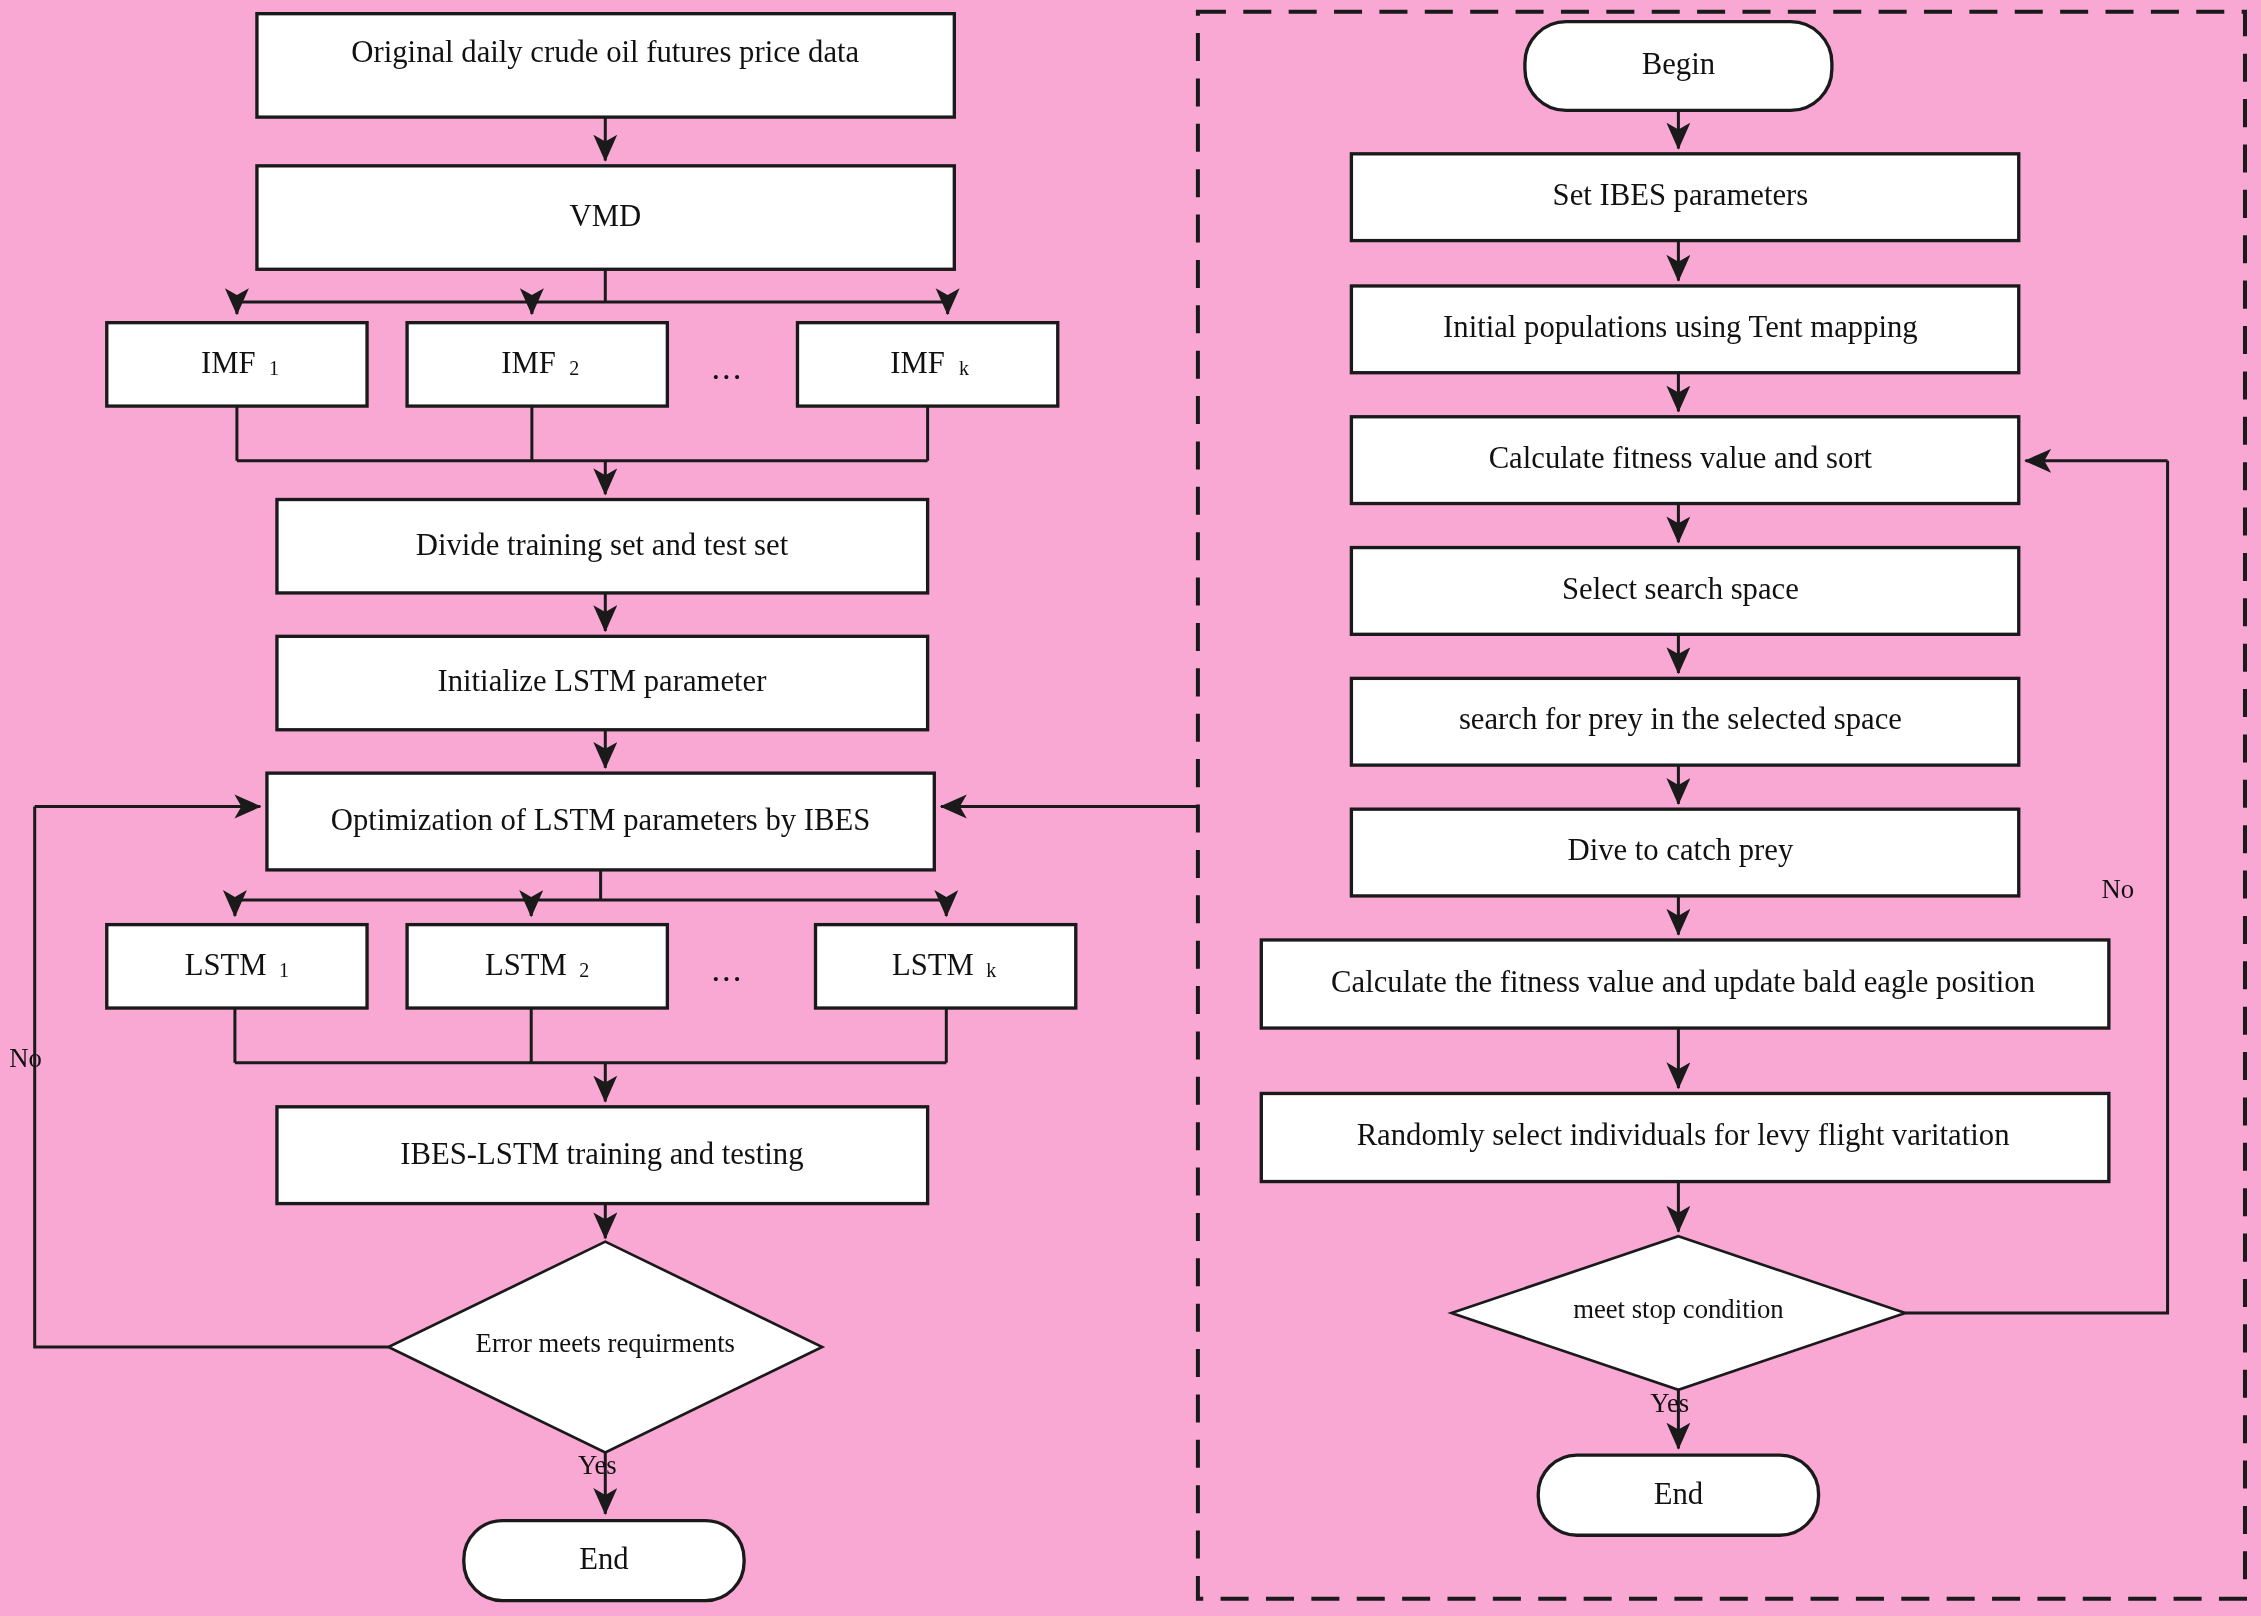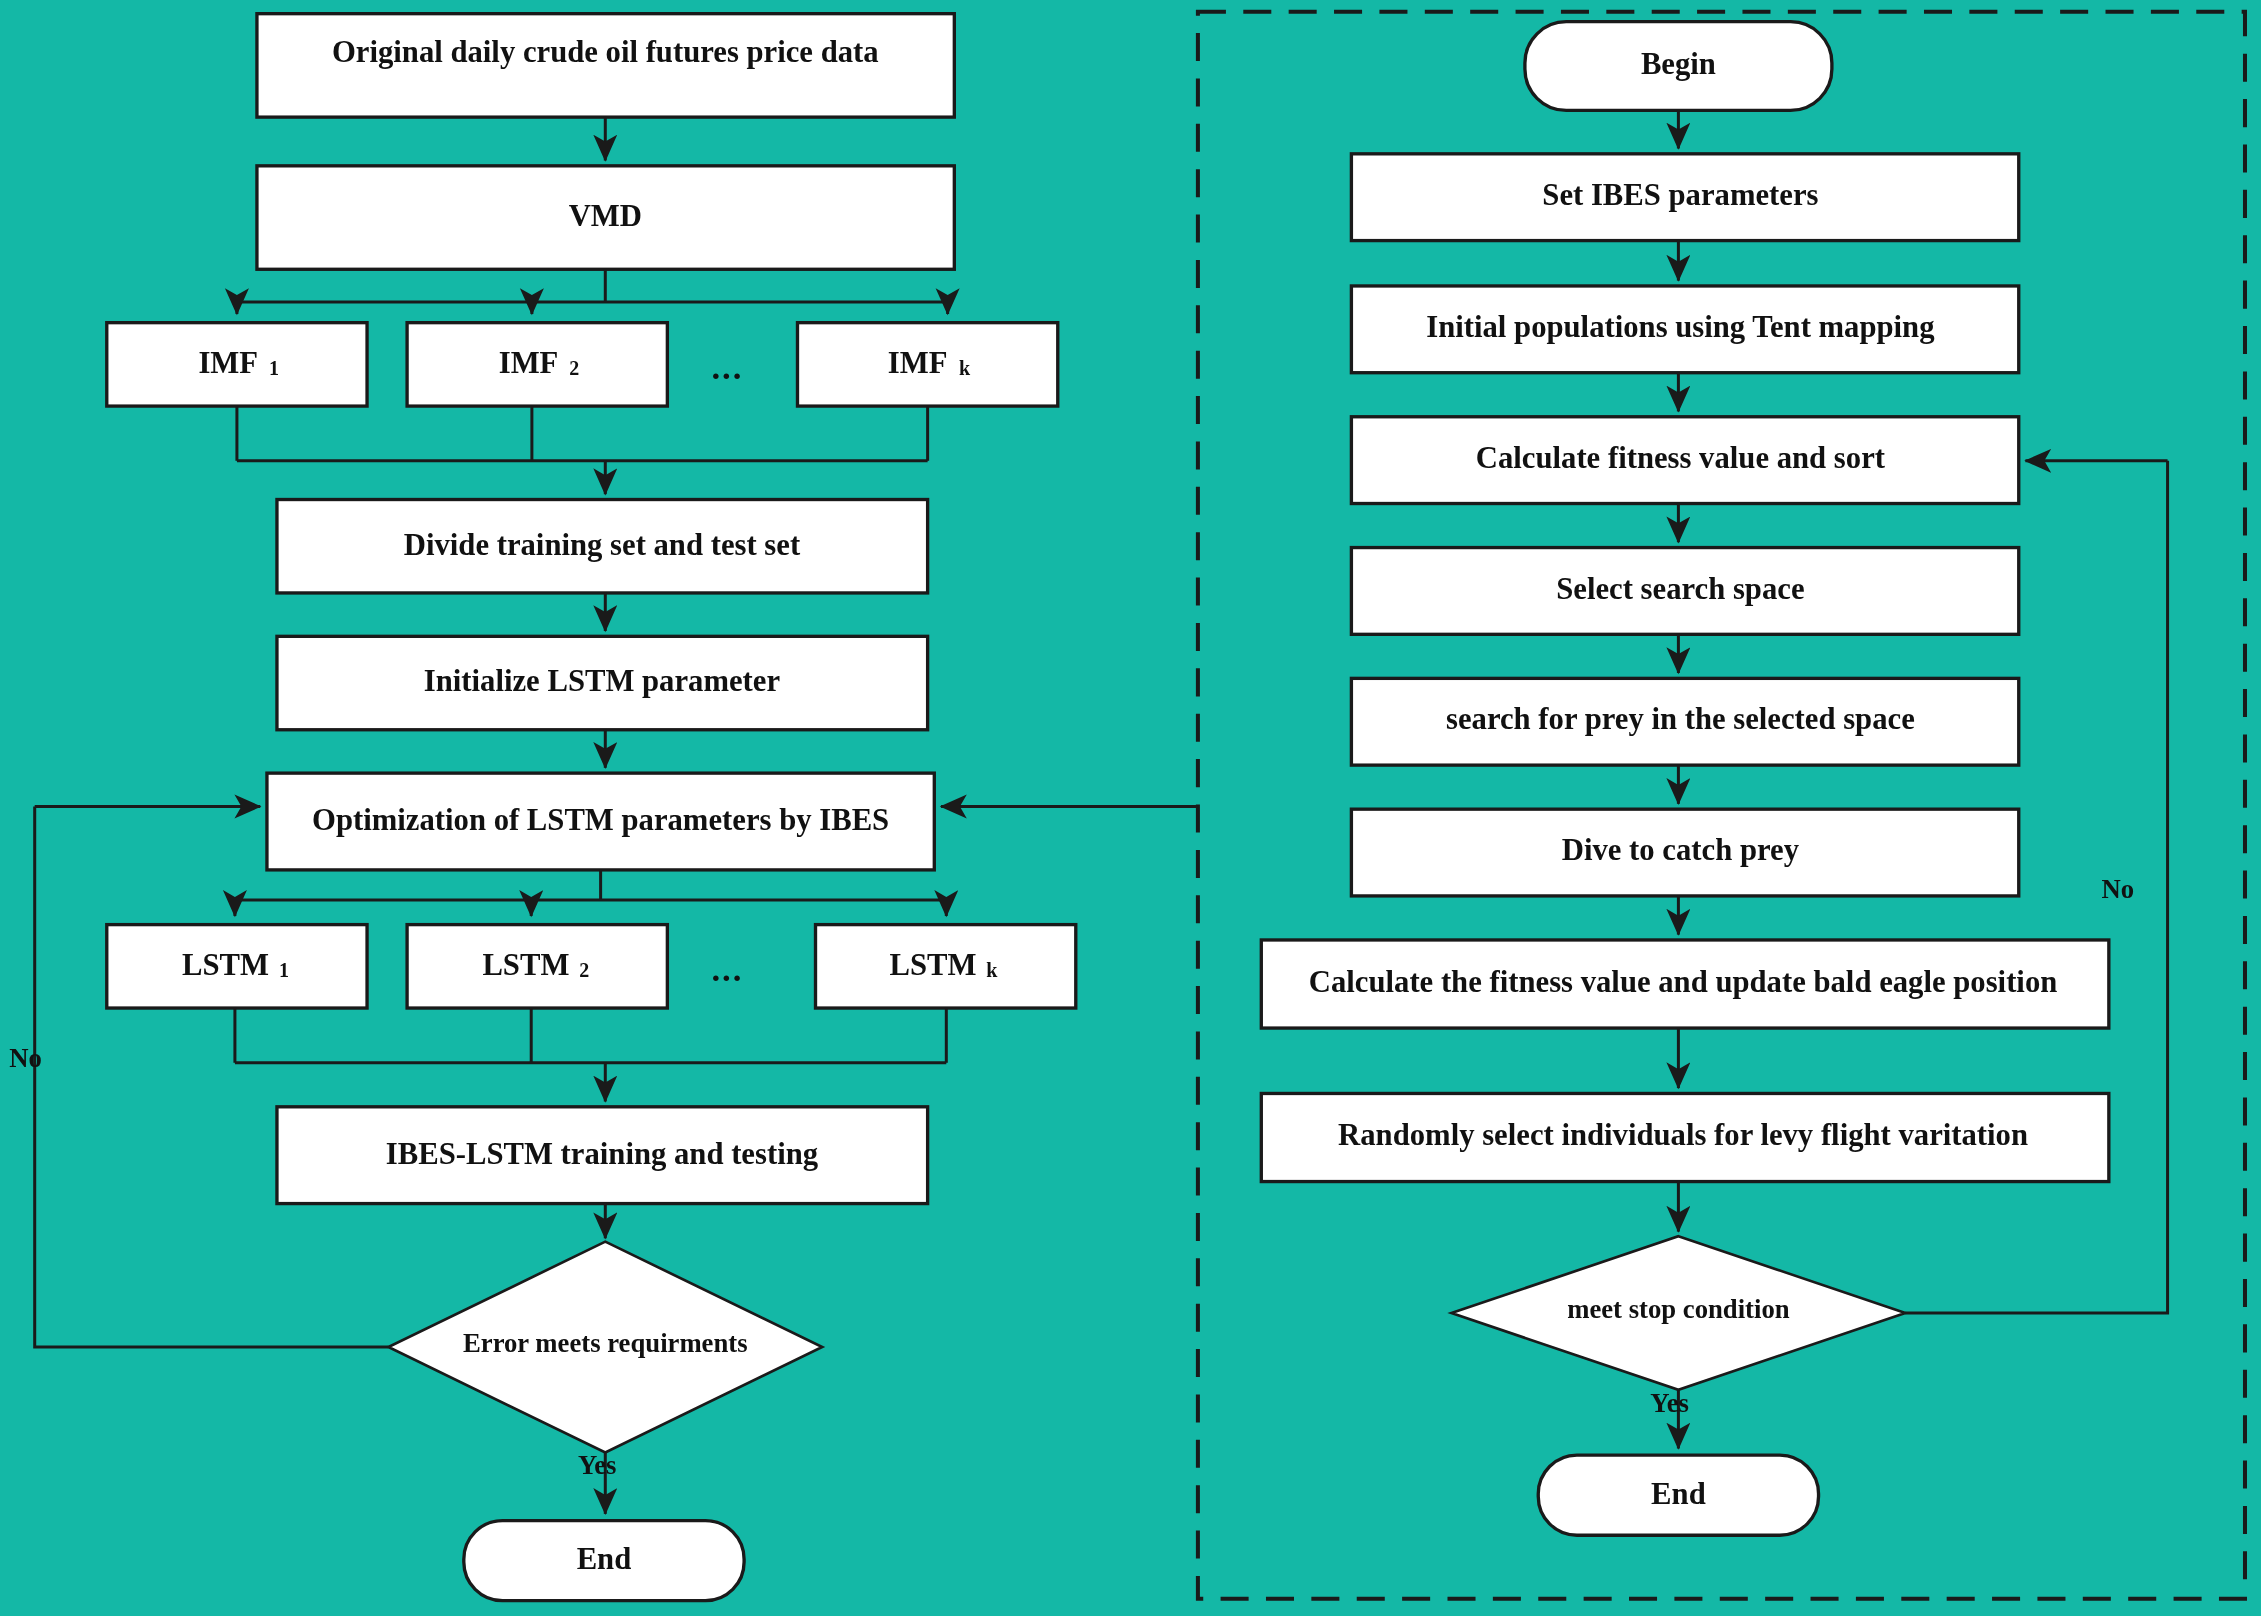--- a/index.html
+++ b/index.html
@@ -4,24 +4,23 @@
 <style>
   html, body {
     margin: 0;
     padding: 0;
     background: #ffffff;
   }
   #page {
     position: relative;
     width: 2261px;
     height: 1617px;
-    background: #14b8a6;
+    background: #f9a8d4;
     font-family: "Liberation Serif", "DejaVu Serif", serif;
     overflow: hidden;
-    font-weight: bold;
   }
   svg.flow {
     position: absolute;
     left: 0;
     top: 0;
     width: 2261px;
     height: 1617px;
   }
   .node-rect {
     fill: #ffffff;

